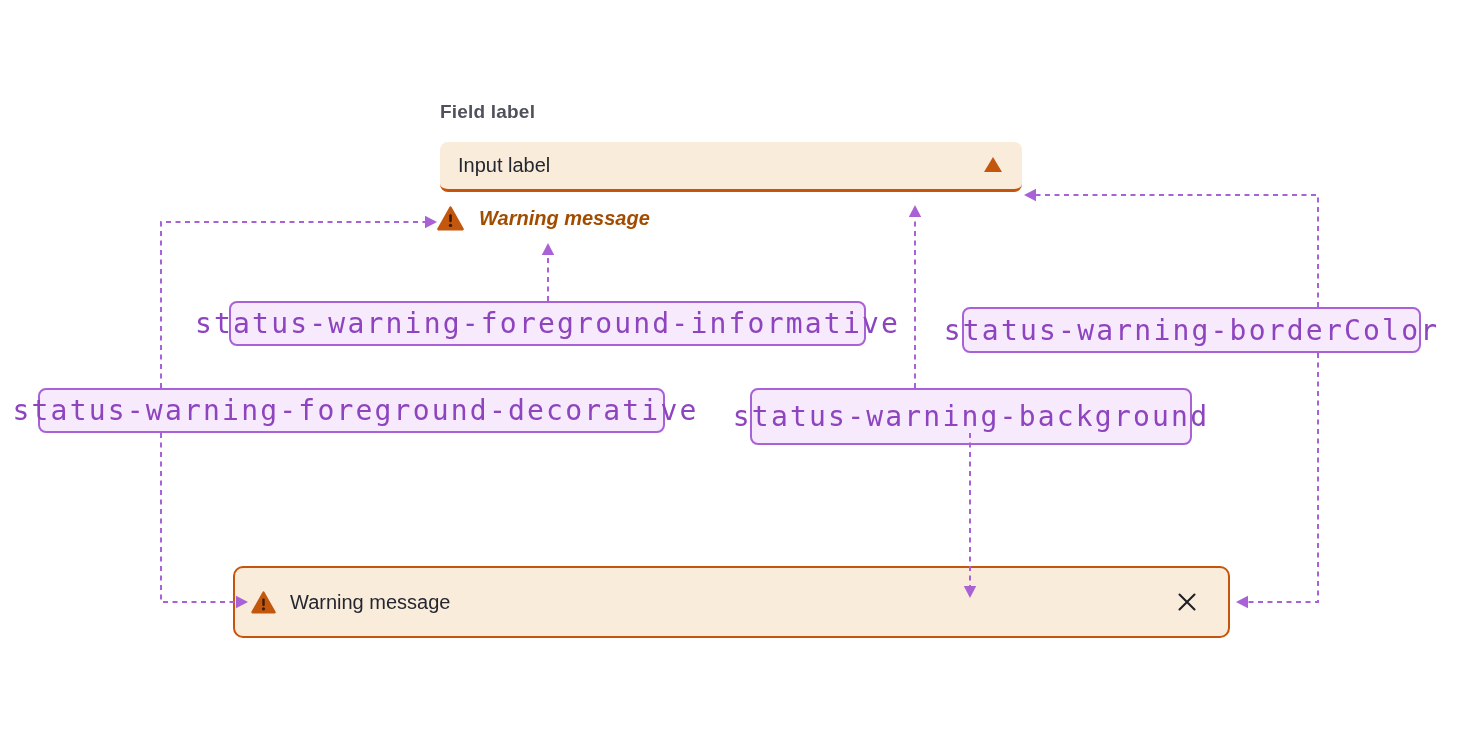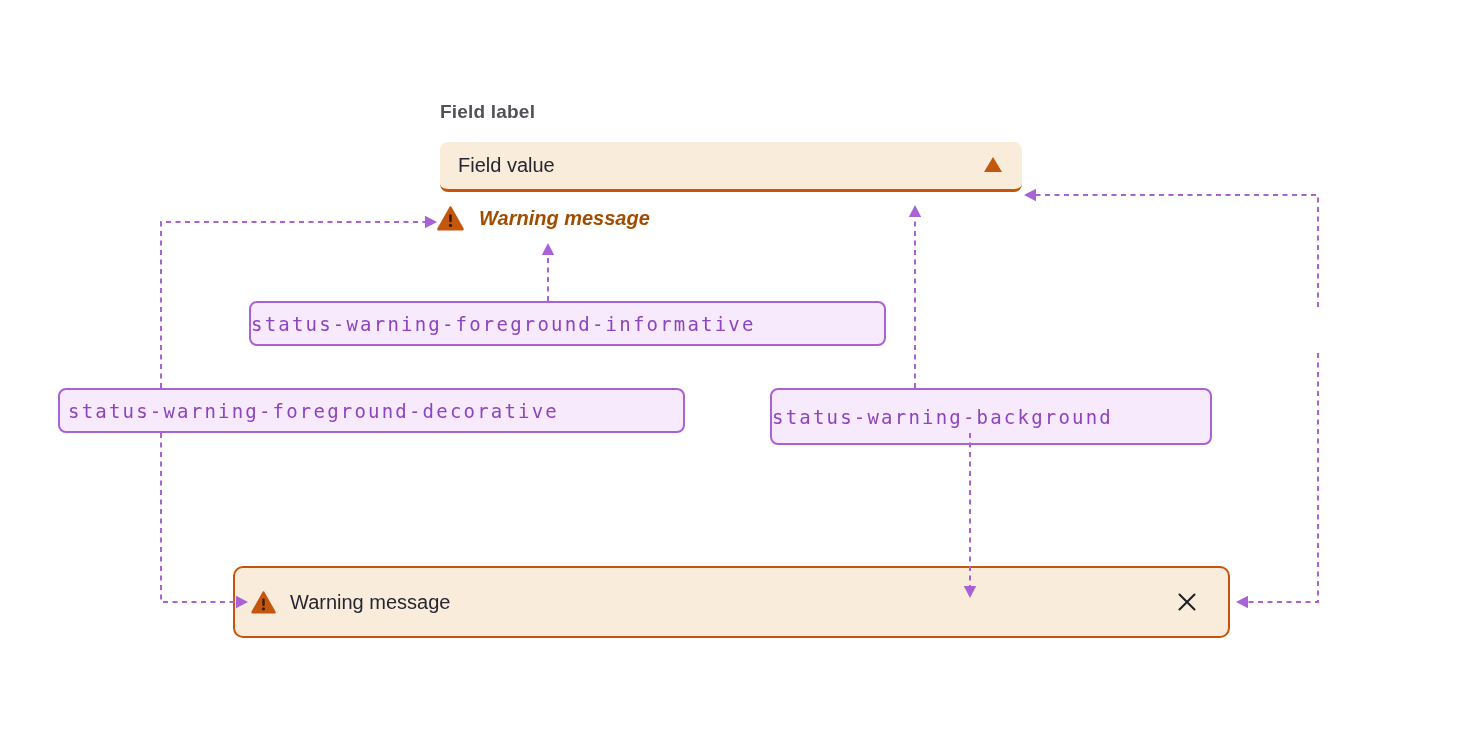--- a/index.html
+++ b/index.html
@@ -38,25 +38,24 @@
     display:flex;align-items:center;gap:15px;
   }
   .inline-warning .msg{
     font-style:italic;font-size:20px;font-weight:600;color:#A24C00;
   }
   
   .token{
     position:absolute;box-sizing:border-box;
     background:#F7EAFD;
     border:2px solid #A862D6;border-radius:8px;
-    display:flex;align-items:center;
+    display:flex;align-items:center;justify-content:center;
     font-family:"DejaVu Sans Mono","Liberation Mono",monospace;
-    font-size:19px;letter-spacing:2.2px;color:#8E44BE;
+    font-size:28px;letter-spacing:2.2px;color:#8E44BE;
     white-space:nowrap;
-    margin-left:20px;
   }
   .token-informative{left:229px;top:301px;width:637px;height:45px;}
   .token-bordercolor{left:962px;top:307px;width:459px;height:46px;}
   .token-decorative{left:38px;top:388px;width:627px;height:45px;padding-left:8px;}
   .token-background{left:750px;top:388px;width:442px;height:57px;}
   
   .alert-banner{
     position:absolute;left:233px;top:566px;width:997px;height:72px;
     box-sizing:border-box;
     background:#FAECDB;
@@ -76,35 +75,38 @@
   }
 </style>
 </head>
 <body>
 
 <div class="canvas">
 
   <div class="field-label">Field label</div>
 
   <div class="text-input">
-    <span class="input-value">Field value</span>
+    <span class="input-value">Input label</span>
     <span class="input-status-triangle"></span>
   </div>
 
   <div class="inline-warning">
     <svg width="27" height="25" viewBox="0 0 27 25">
       <path d="M13.5 1.6 L25.6 23.2 H1.4 Z" fill="#C3570E" stroke="#C3570E" stroke-width="2.4" stroke-linejoin="round"></path>
       <rect x="12.2" y="8.2" width="2.6" height="8" rx="1.1" fill="#3A1B04"></rect>
       <circle cx="13.5" cy="19.4" r="1.7" fill="#3A1B04"></circle>
     </svg>
     <span class="msg">Warning message</span>
   </div>
 
   <div class="token token-informative">
     <span>status-warning-foreground-informative</span>
+  </div>
+  <div class="token token-bordercolor">
+    <span>status-warning-borderColor</span>
   </div>
   <div class="token token-decorative">
     <span>status-warning-foreground-decorative</span>
   </div>
   <div class="token token-background">
     <span>status-warning-background</span>
   </div>
 
   <div class="alert-banner">
     <svg width="25" height="23" viewBox="0 0 27 25">

